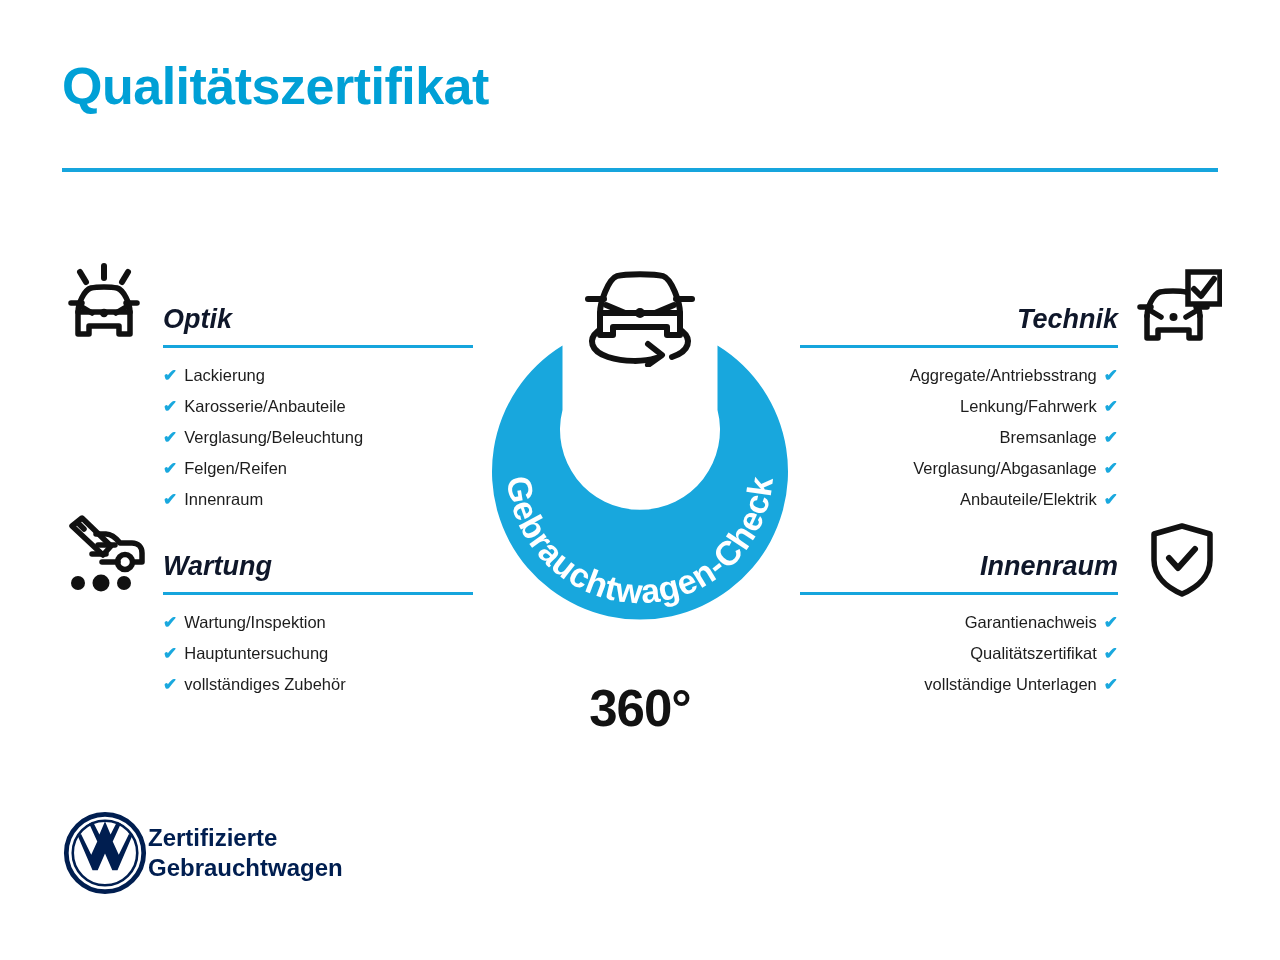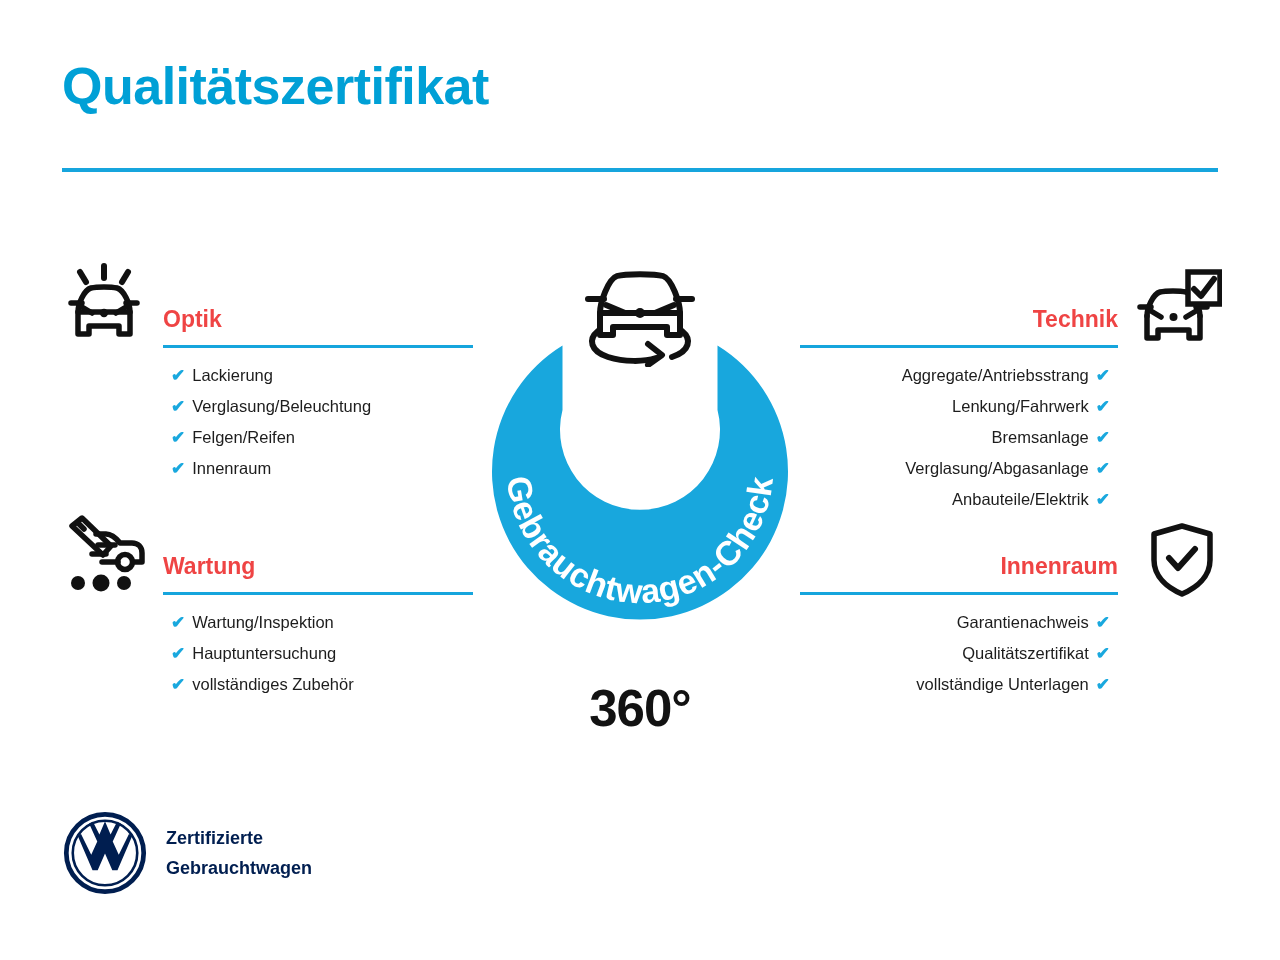--- a/index.html
+++ b/index.html
@@ -39,36 +39,37 @@
 
   
   .section {
     position: absolute;
   }
   .sec-head {
     position: relative;
     height: 48px;
   }
   .sec-title {
-    font-size: 23px;
-    font-weight: bold;
-    color: #ef4444;
+    font-size: 27px;
+    font-weight: bold;
+    color: #0f172a;
     line-height: 38px;
     white-space: nowrap;
+    font-style: italic;
   }
   .sec-rule {
     position: absolute;
     left: 0;
     right: 0;
     bottom: 0;
     height: 3px;
     background: #16a5dd;
   }
   .sec-list {
-    margin: 8px;
+    margin: 0;
     padding: 0;
     list-style: none;
     margin-top: 12px;
   }
   .sec-list li {
     font-size: 16.5px;
     line-height: 30px;
     color: #1d1d1d;
     white-space: nowrap;
     font-weight: 500;
@@ -132,41 +133,41 @@
   
   #footer-logo {
     position: absolute;
     left: 62px;
     top: 810px;
     display: flex;
     align-items: center;
   }
   #vw-mark { width: 86px; height: 86px; }
   #footer-text {
-    margin-left: 18px;
-    font-size: 18px;
+    font-size: 24px;
     font-weight: bold;
     color: #001e50;
     line-height: 30px;
     white-space: nowrap;
   }
 </style>
 </head>
 <body>
 
 <div id="page-title">Qualitätszertifikat</div>
 <div id="header-rule"></div>
 
 <div class="section col-left" style="left:163px; top:300px; width:310px;">
   <div class="sec-head">
     <div class="sec-title">Optik</div>
     <div class="sec-rule"></div>
   </div>
   <ul class="sec-list">
     <li><span class="chk">✔</span><span>Lackierung</span></li>
+    <li><span class="chk">✔</span><span>Karosserie/Anbauteile</span></li>
     <li><span class="chk">✔</span><span>Verglasung/Beleuchtung</span></li>
     <li><span class="chk">✔</span><span>Felgen/Reifen</span></li>
     <li><span class="chk">✔</span><span>Innenraum</span></li>
   </ul>
 </div>
 
 <div class="sec-icon" style="left:62px; top:262px; width:84px; height:84px;">
   <svg viewBox="0 0 84 84" width="84" height="84">
     <g stroke="#111" stroke-width="6" stroke-linecap="round" fill="none">
       <line x1="42" y1="4" x2="42" y2="16"></line>

